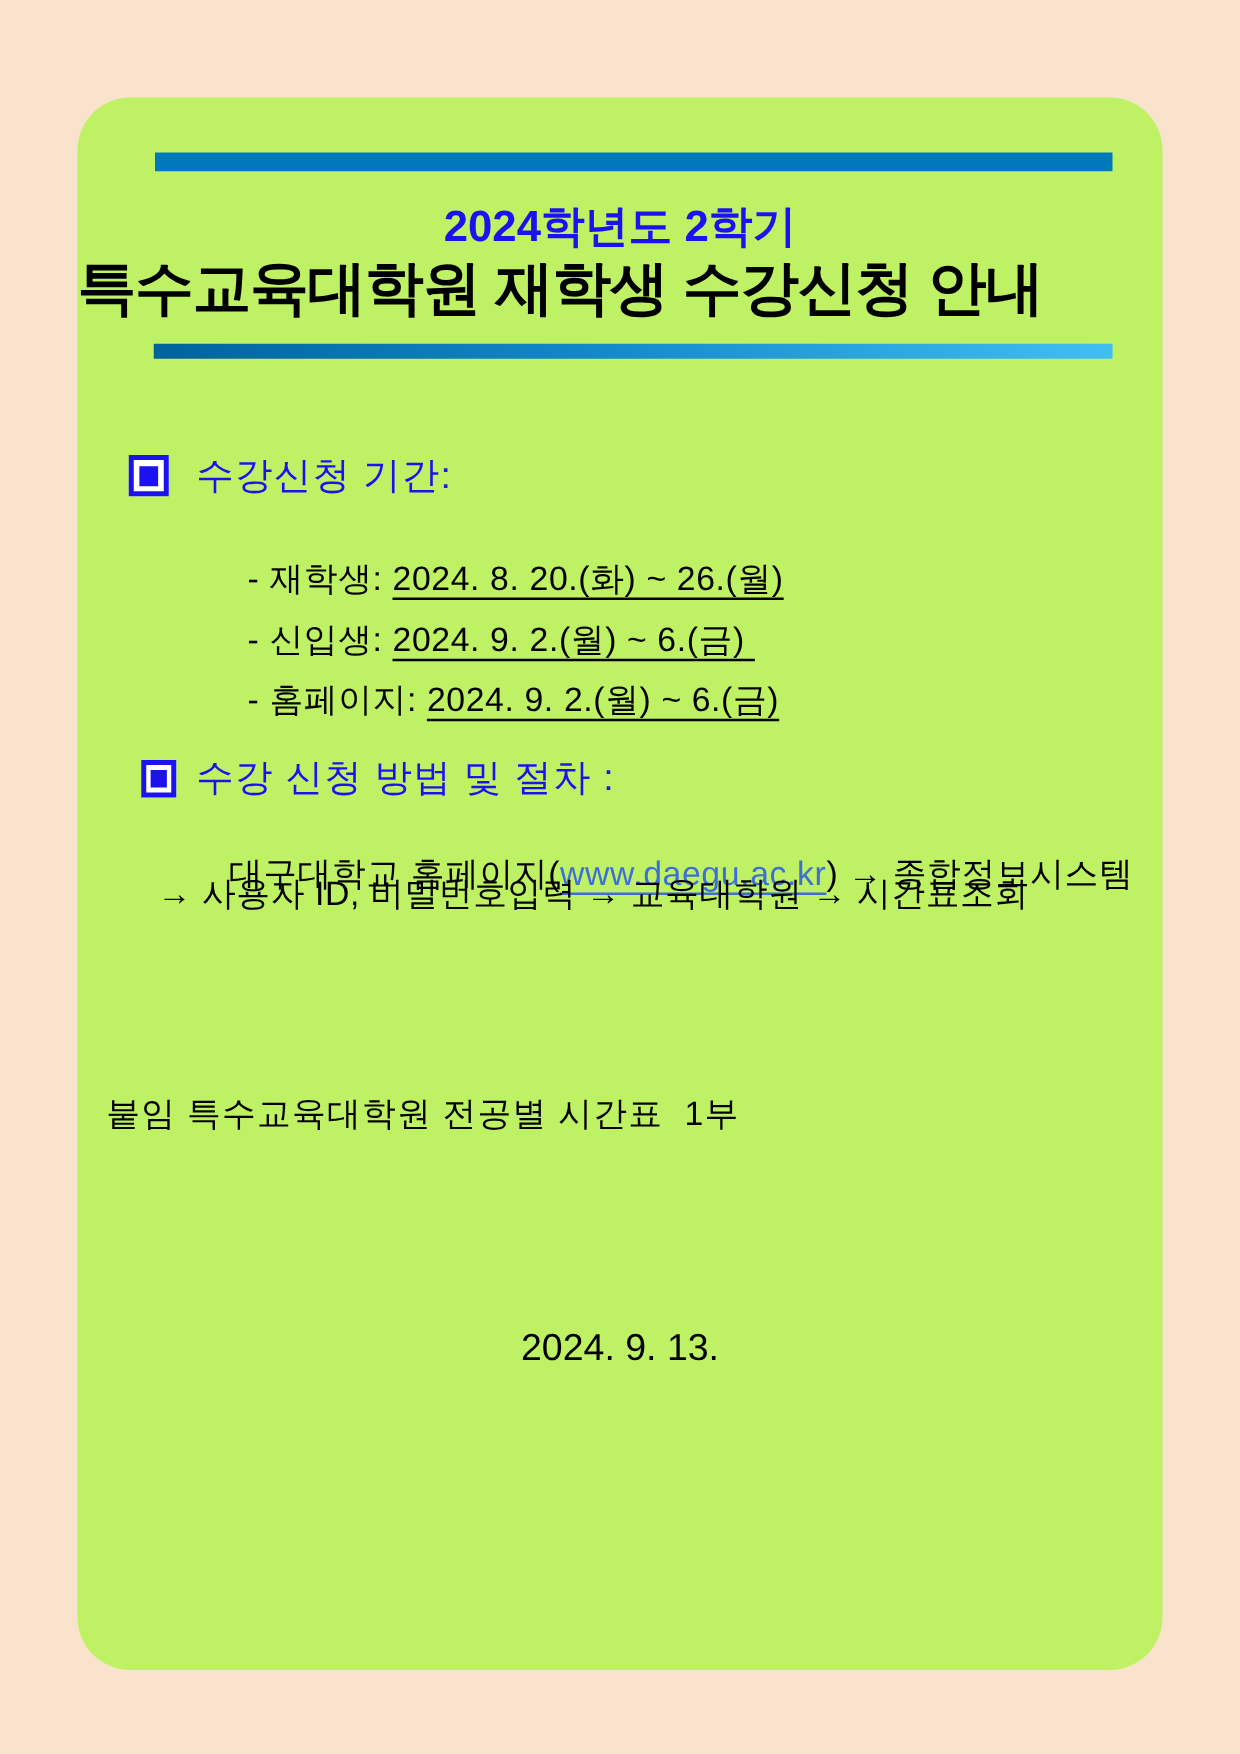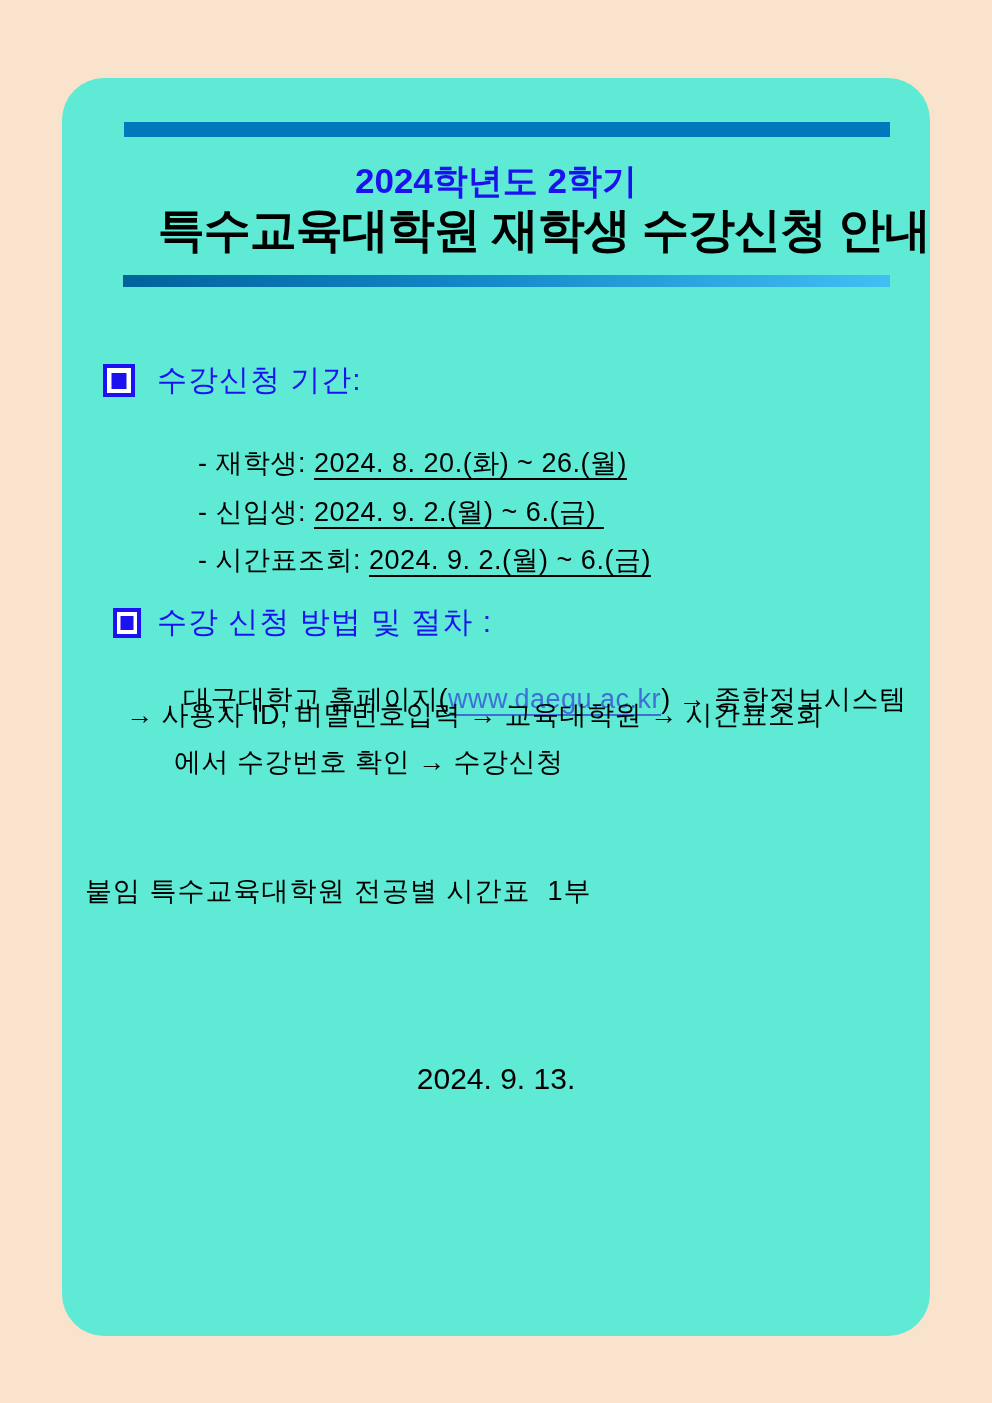--- a/index.html
+++ b/index.html
@@ -10,43 +10,42 @@
   .page {
     position: relative;
     width: 992px; height: 1403px;
     background: #fae3cd;
     overflow: hidden;
   }
   .card {
     position: absolute;
     left: 62px; top: 78px;
     width: 868px; height: 1258px;
-    background: #5eead4;
+    background: #bef264;
     border-radius: 42px;
   }
   .abs { position: absolute; }
   .topbar {
     left: 62px; top: 44px;
     width: 766px; height: 15px;
     background: #0078bc;
   }
   .subtitle {
     left: 0; right: 0; top: 80px;
     text-align: center;
     font-size: 35px; font-weight: bold;
     color: #1b12ef;
     letter-spacing: 0px;
   }
   .title {
     left: 0; right: 0; top: 121px;
-    text-align: right;
+    text-align: left;
     font-size: 47px; font-weight: bold;
     color: #000000;
     letter-spacing: -1px;
-    margin-left: 12px;
   }
   .gradbar {
     left: 61px; top: 197px;
     width: 767px; height: 12px;
     background: linear-gradient(90deg, #00639b 0%, #1288c7 45%, #41bff2 100%);
   }
   .section-heading {
     display: flex; align-items: center;
     font-size: 30px;
     color: #1b12ef;
@@ -138,35 +137,34 @@
 
     <div class="abs body-line item1">
       <span>- 재학생: </span><span class="underlined">2024. 8. 20.(화) ~ 26.(월)</span>
     </div>
 
     <div class="abs body-line item2">
       <span>- 신입생: </span><span class="underlined">2024. 9. 2.(월) ~ 6.(금) </span>
     </div>
 
     <div class="abs body-line item3">
-      <span>- 시간표조회: </span><span class="underlined">2024. 9. 2.(월) ~ 6.(금)</span>
+      <span>- 홈페이지: </span><span class="underlined">2024. 9. 2.(월) ~ 6.(금)</span>
     </div>
 
     <div class="abs section-heading sec2">
       <span class="bullet"><span class="bullet-inner"></span></span>
       <span>수강 신청 방법 및 절차 :</span>
     </div>
 
     <div class="abs body-line line1">
       <span>대구대학교 홈페이지(</span><span class="url-link">www.daegu.ac.kr</span><span>) → 종합정보시스템</span>
     </div>
 
     <div class="abs body-line line2">→ 사용자 ID, 비밀번호입력 → 교육대학원 → 시간표조회</div>
 
-    <div class="abs body-line line3">에서 수강번호 확인 → 수강신청</div>
 
     <div class="abs body-line attach">붙임 특수교육대학원 전공별 시간표  1부</div>
 
     <div class="abs date-line">2024. 9. 13.</div>
 
 
   </div>
 </div>
 
 </body></html>

